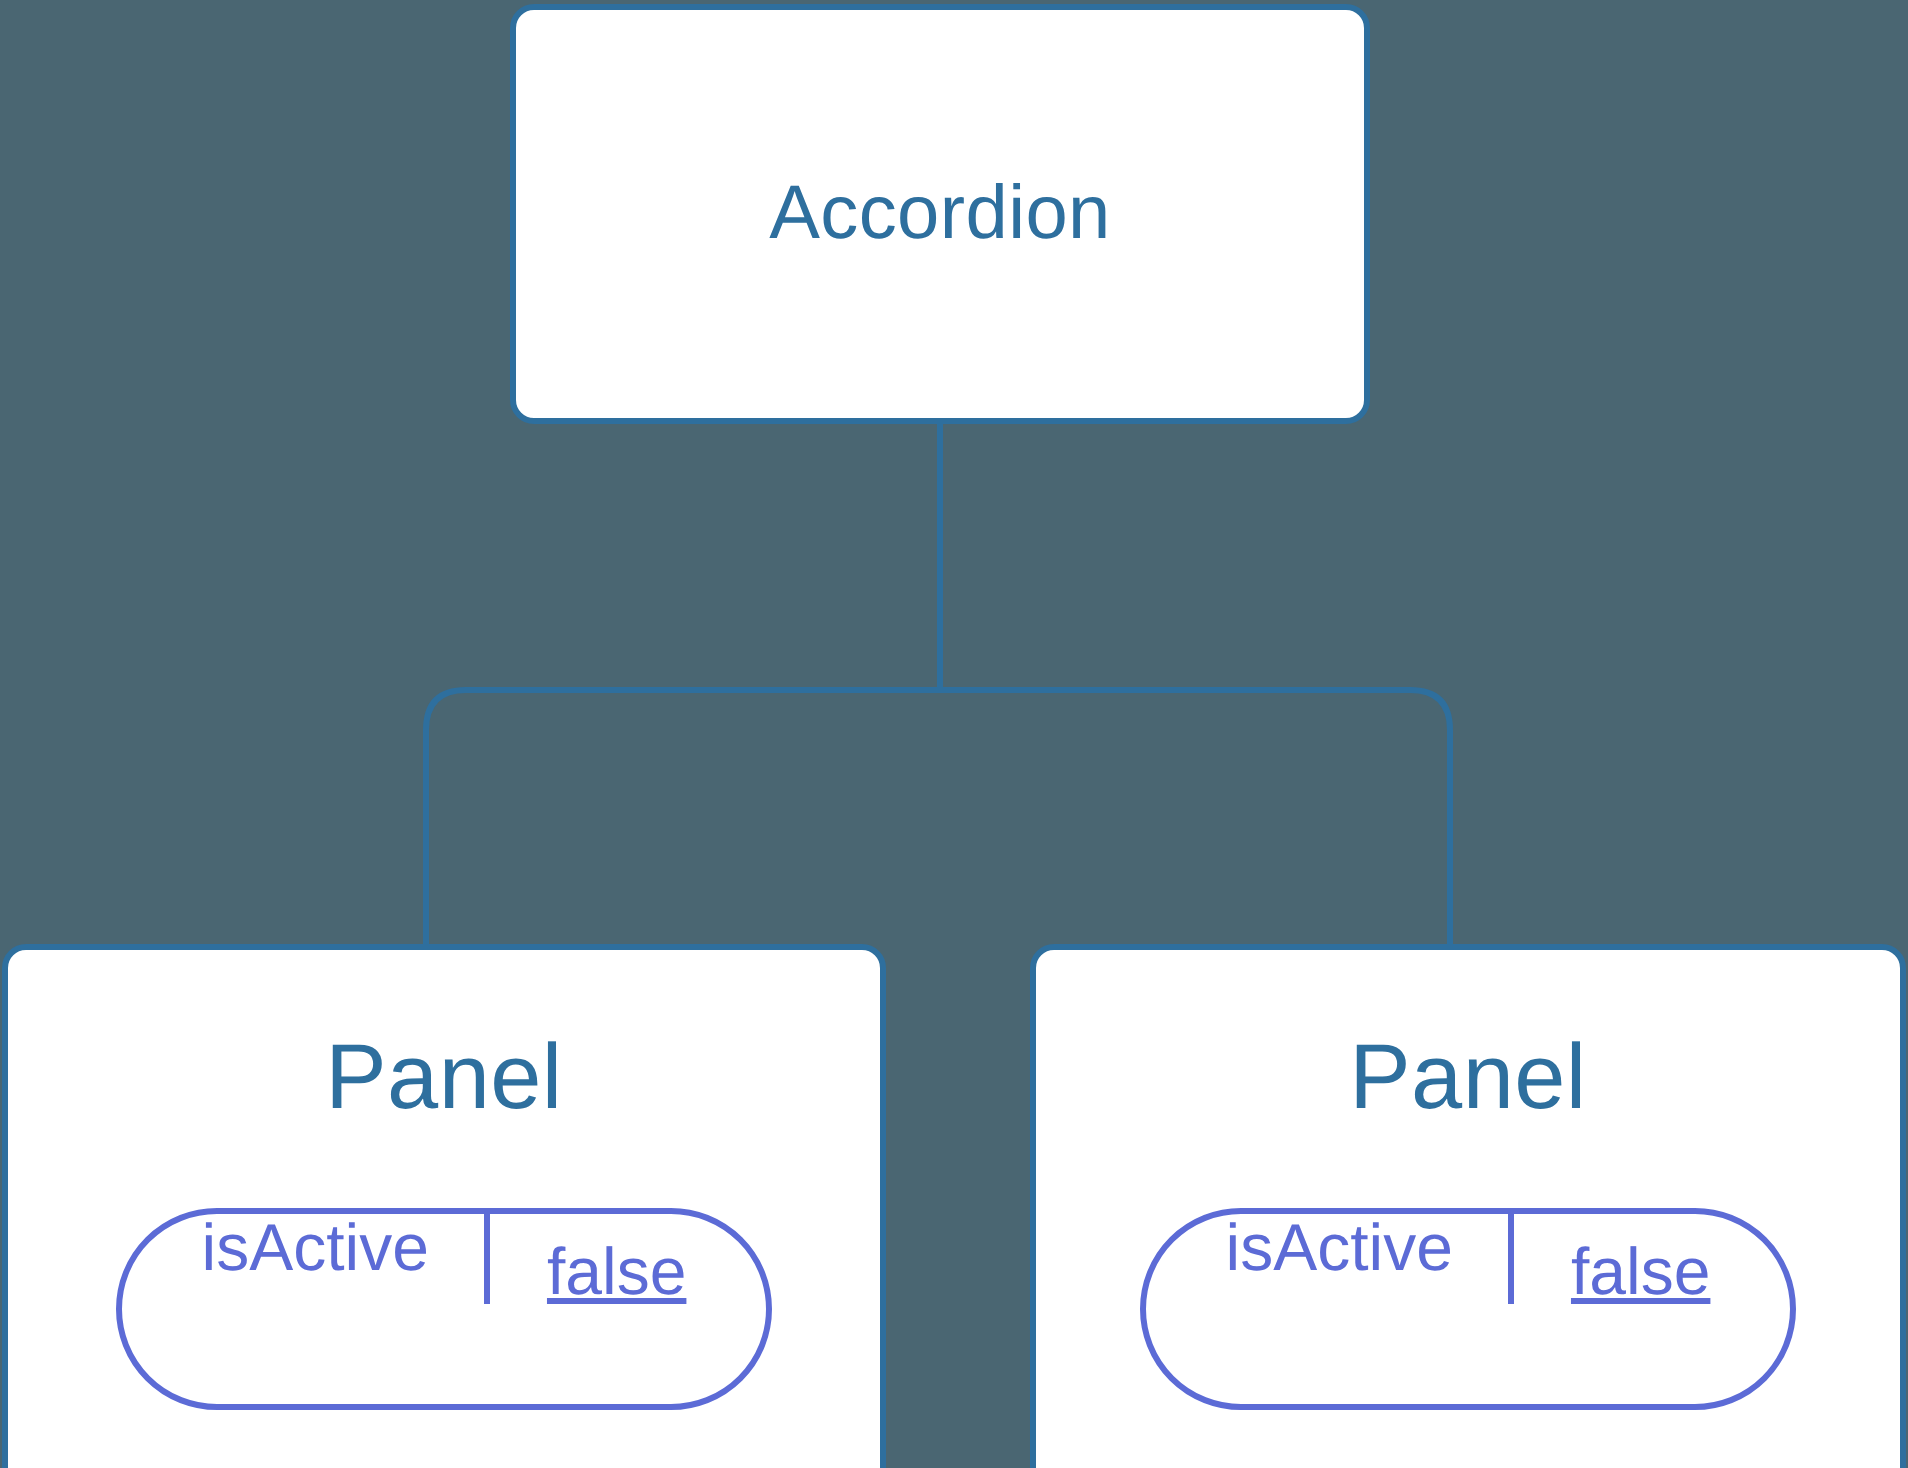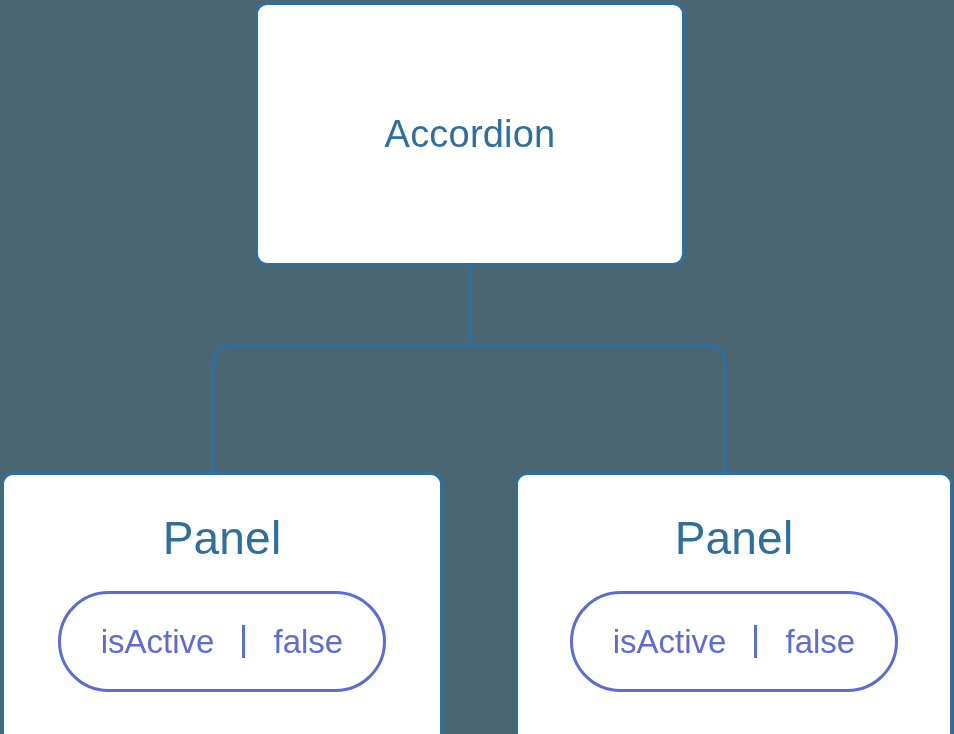--- a/index.html
+++ b/index.html
@@ -39,21 +39,21 @@
     border-radius: 12px;
     box-sizing: border-box;
     display: flex;
     flex-direction: column;
     align-items: center;
   }
   .node-root {
     left: 255px;
     top: 2px;
     width: 430px;
-    height: 264px;
+    height: 210px;
     justify-content: center;
   }
   .node-panel {
     top: 472px;
     height: 290px; 
     justify-content: flex-start;
     padding-top: 40px;
   }
   .node-panel-left {
     left: 1px;
@@ -73,45 +73,46 @@
   }
   .node-root .node-title {
     font-size: 38px;
   }
   .node-panel .node-title {
     font-size: 46px;
   }
 
   
   .state-pill {
-    margin-top: 30px;
+    margin-top: 43px;
     height: 101px;
     border: 3px solid #5c6bd6;
     border-radius: 52px;
     box-sizing: border-box;
     display: flex;
-    align-items: center;
+    align-items: flex-start;
     background: transparent;
   }
   .state-key,
   .state-value {
     display: flex;
     align-items: center;
     justify-content: center;
     color: #5c6bd6;
     font-size: 33px;
     line-height: 1;
     box-sizing: border-box;
   }
   .state-key {
     padding: 0 28px 0 40px;
   }
   .state-value {
-    padding: 0 40px 0 28px;
+    padding: 12px 40px 0 28px;
     border-left: 3px solid #5c6bd6;
+    text-decoration: underline;
   }
 </style>
 </head>
 <body>
 
 <div id="canvas">
 
   <svg id="edges" viewBox="0 0 954 734" width="954" height="734" xmlns="http://www.w3.org/2000/svg">
     <path d="M 470 212 L 470 345 L 233 345 Q 213 345 213 365 L 213 474" fill="none" stroke="#2e6f9e" stroke-width="3" stroke-linecap="butt"></path>
     <path d="M 470 345 L 705 345 Q 725 345 725 365 L 725 474" fill="none" stroke="#2e6f9e" stroke-width="3" stroke-linecap="butt"></path>

